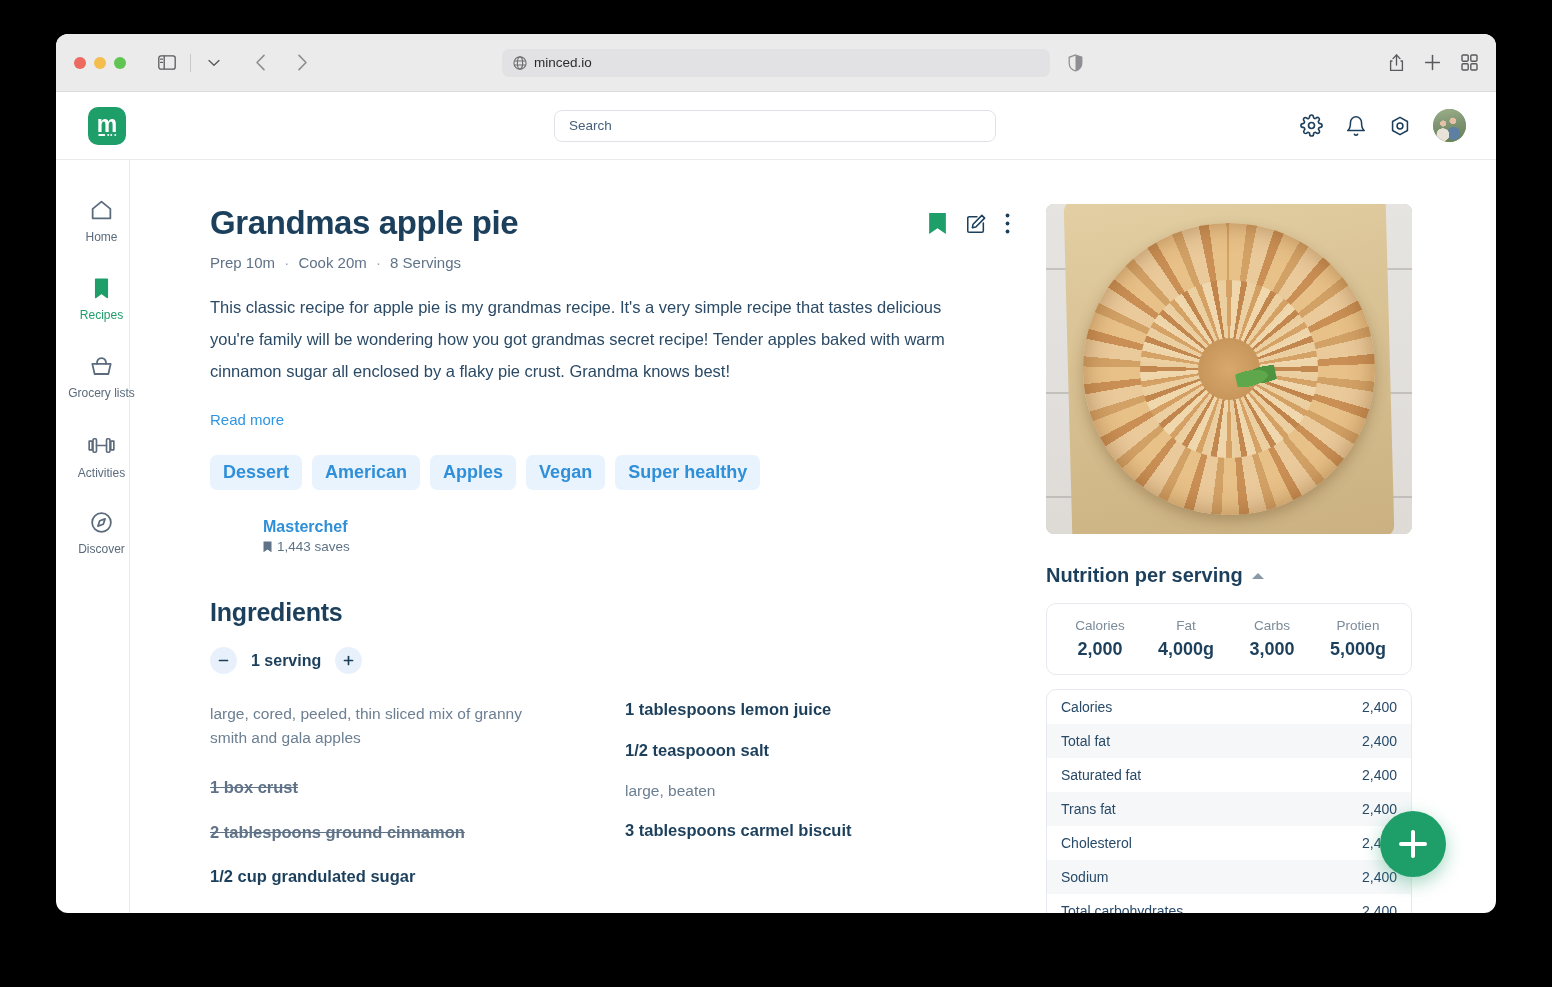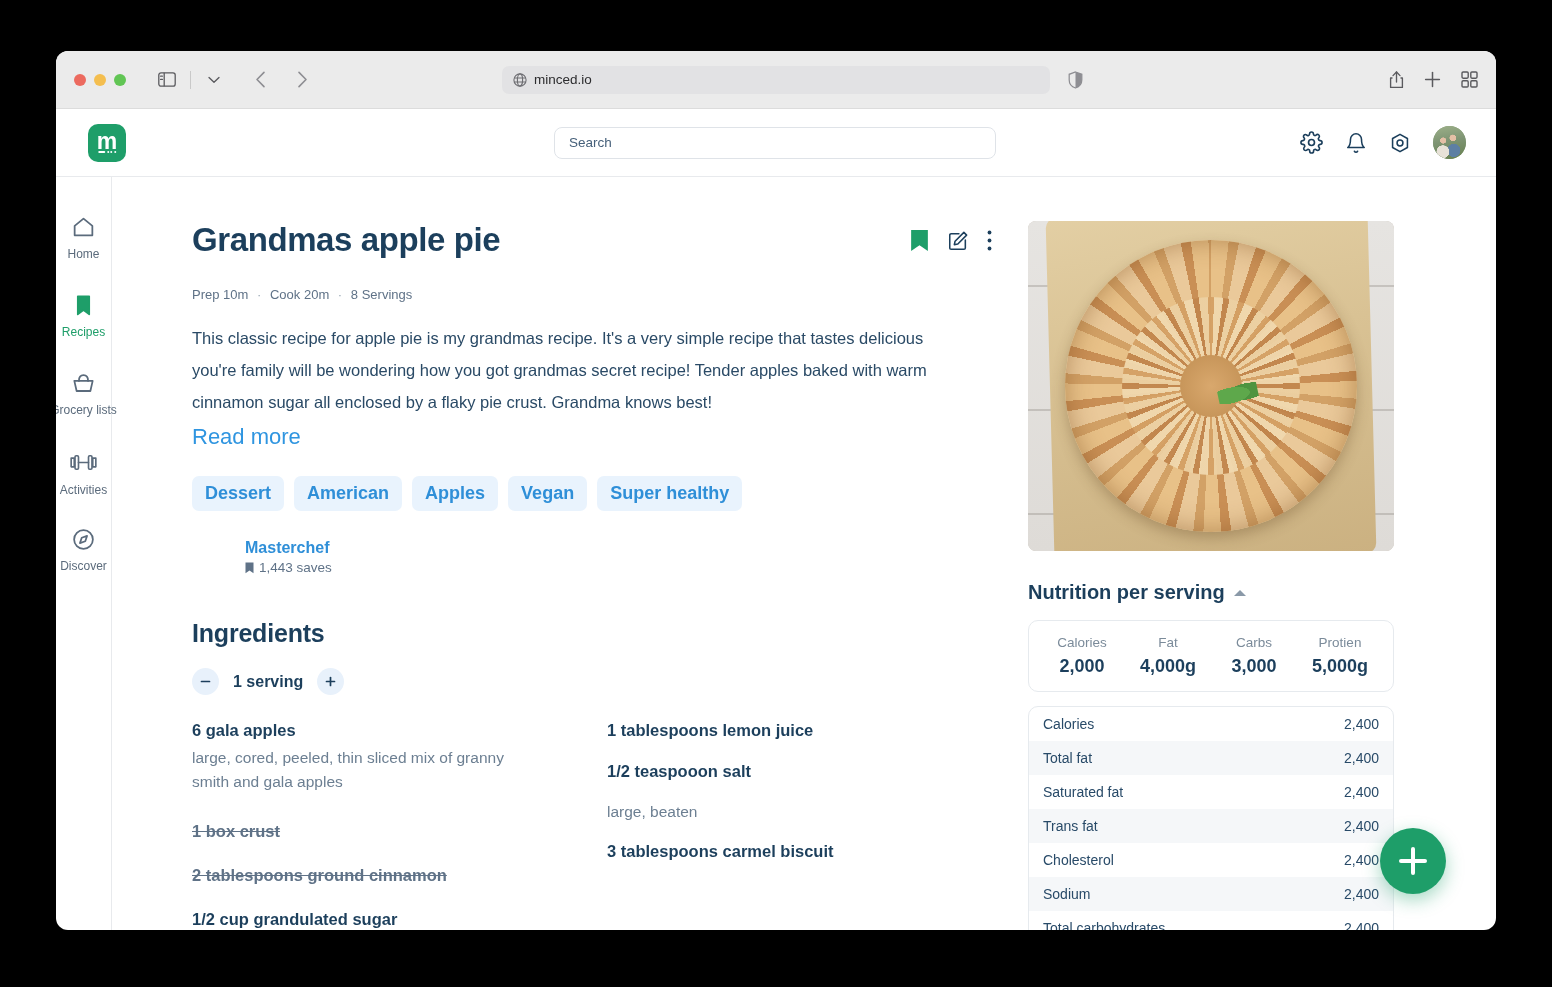--- a/index.html
+++ b/index.html
@@ -6,21 +6,21 @@
   html, body {
     width: 1552px; height: 987px;
     background: #000;
     font-family: "Liberation Sans", sans-serif;
     overflow: hidden;
   }
 
   
   .window {
     position: absolute;
-    left: 56px; top: 51px;
+    left: 56px; top: 34px;
     width: 1440px; height: 879px;
     background: #ffffff;
     border-radius: 12px;
     overflow: hidden;
     box-shadow: 0 18px 60px rgba(0,0,0,.45);
   }
 
   
   .chrome {
     height: 58px;
@@ -140,20 +140,21 @@
   .app-body { display: flex; height: calc(879px - 58px - 68px); }
 
   
   .sidebar {
     width: 56px;
     border-right: 1px solid #e8eaed;
     padding-top: 38px;
     display: flex; flex-direction: column; align-items: center;
     gap: 0;
     flex-shrink: 0;
+    margin-left: 18px;
   }
   .side-item {
     width: 78px;
     height: 78px;
     display: flex; flex-direction: column; align-items: center; justify-content: flex-start;
     gap: 7px;
     cursor: pointer;
   }
   .side-item .si-label {
     font-size: 12px; color: #5b6b7c;
@@ -174,36 +175,36 @@
 
   .title-row { display: flex; align-items: flex-start; }
   h1.recipe-title {
     font-size: 33px; font-weight: 700; color: #1c3f5c;
     letter-spacing: -.4px; line-height: 1.15;
     font-family: "Liberation Sans", sans-serif;
   }
   .title-actions { margin-left: auto; display: flex; align-items: center; gap: 18px; padding-top: 8px; }
 
   .meta {
-    margin-top: 28px;
-    font-size: 13px; color: #5f7287;
+    margin-top: 12px;
+    font-size: 15px; color: #5f7287;
     font-family: "Liberation Sans", sans-serif;
   }
   .meta .sep { padding: 0 5px; color: #9aa8b5; }
 
   .desc {
     margin-top: 20px;
     font-size: 16.5px; line-height: 1.95;
     color: #2a4a66;
     max-width: 775px;
     font-family: "Liberation Sans", sans-serif;
   }
   .readmore {
-    display: inline-block; margin-top: 6px;
-    font-size: 22px; color: #2f95e0; cursor: pointer;
+    display: inline-block; margin-top: 24px;
+    font-size: 15px; color: #2f95e0; cursor: pointer;
     font-family: "Liberation Sans", sans-serif;
   }
 
   .tags { display: flex; gap: 10px; margin-top: 26px; flex-wrap: wrap; }
   .tag {
     background: #e9f3fd;
     color: #2f8fd8;
     font-size: 18px; font-weight: 600;
     padding: 7px 13px;
     border-radius: 7px;
@@ -636,21 +637,20 @@
             <svg class="ico" width="13" height="13" viewBox="0 0 13 13" fill="none" stroke="#1c3f5c" stroke-width="1.7" stroke-linecap="round">
               <line x1="2.5" y1="6.5" x2="10.5" y2="6.5"></line>
               <line x1="6.5" y1="2.5" x2="6.5" y2="10.5"></line>
             </svg>
           </button>
         </div>
 
         <div class="ing-grid">
           <div class="ing-col">
             <div class="ing-item">
-              <div class="ing-name">6 gala apples</div>
               <div class="ing-note">large, cored, peeled, thin sliced mix of granny smith and gala apples</div>
             </div>
             <div class="ing-item done" style="margin-top:26px;">
               <div class="ing-name">1 box crust</div>
             </div>
             <div class="ing-item done" style="margin-top:18px;">
               <div class="ing-name">2 tablespoons ground cinnamon</div>
             </div>
             <div class="ing-item" style="margin-top:18px;">
               <div class="ing-name">1/2 cup grandulated sugar</div>

